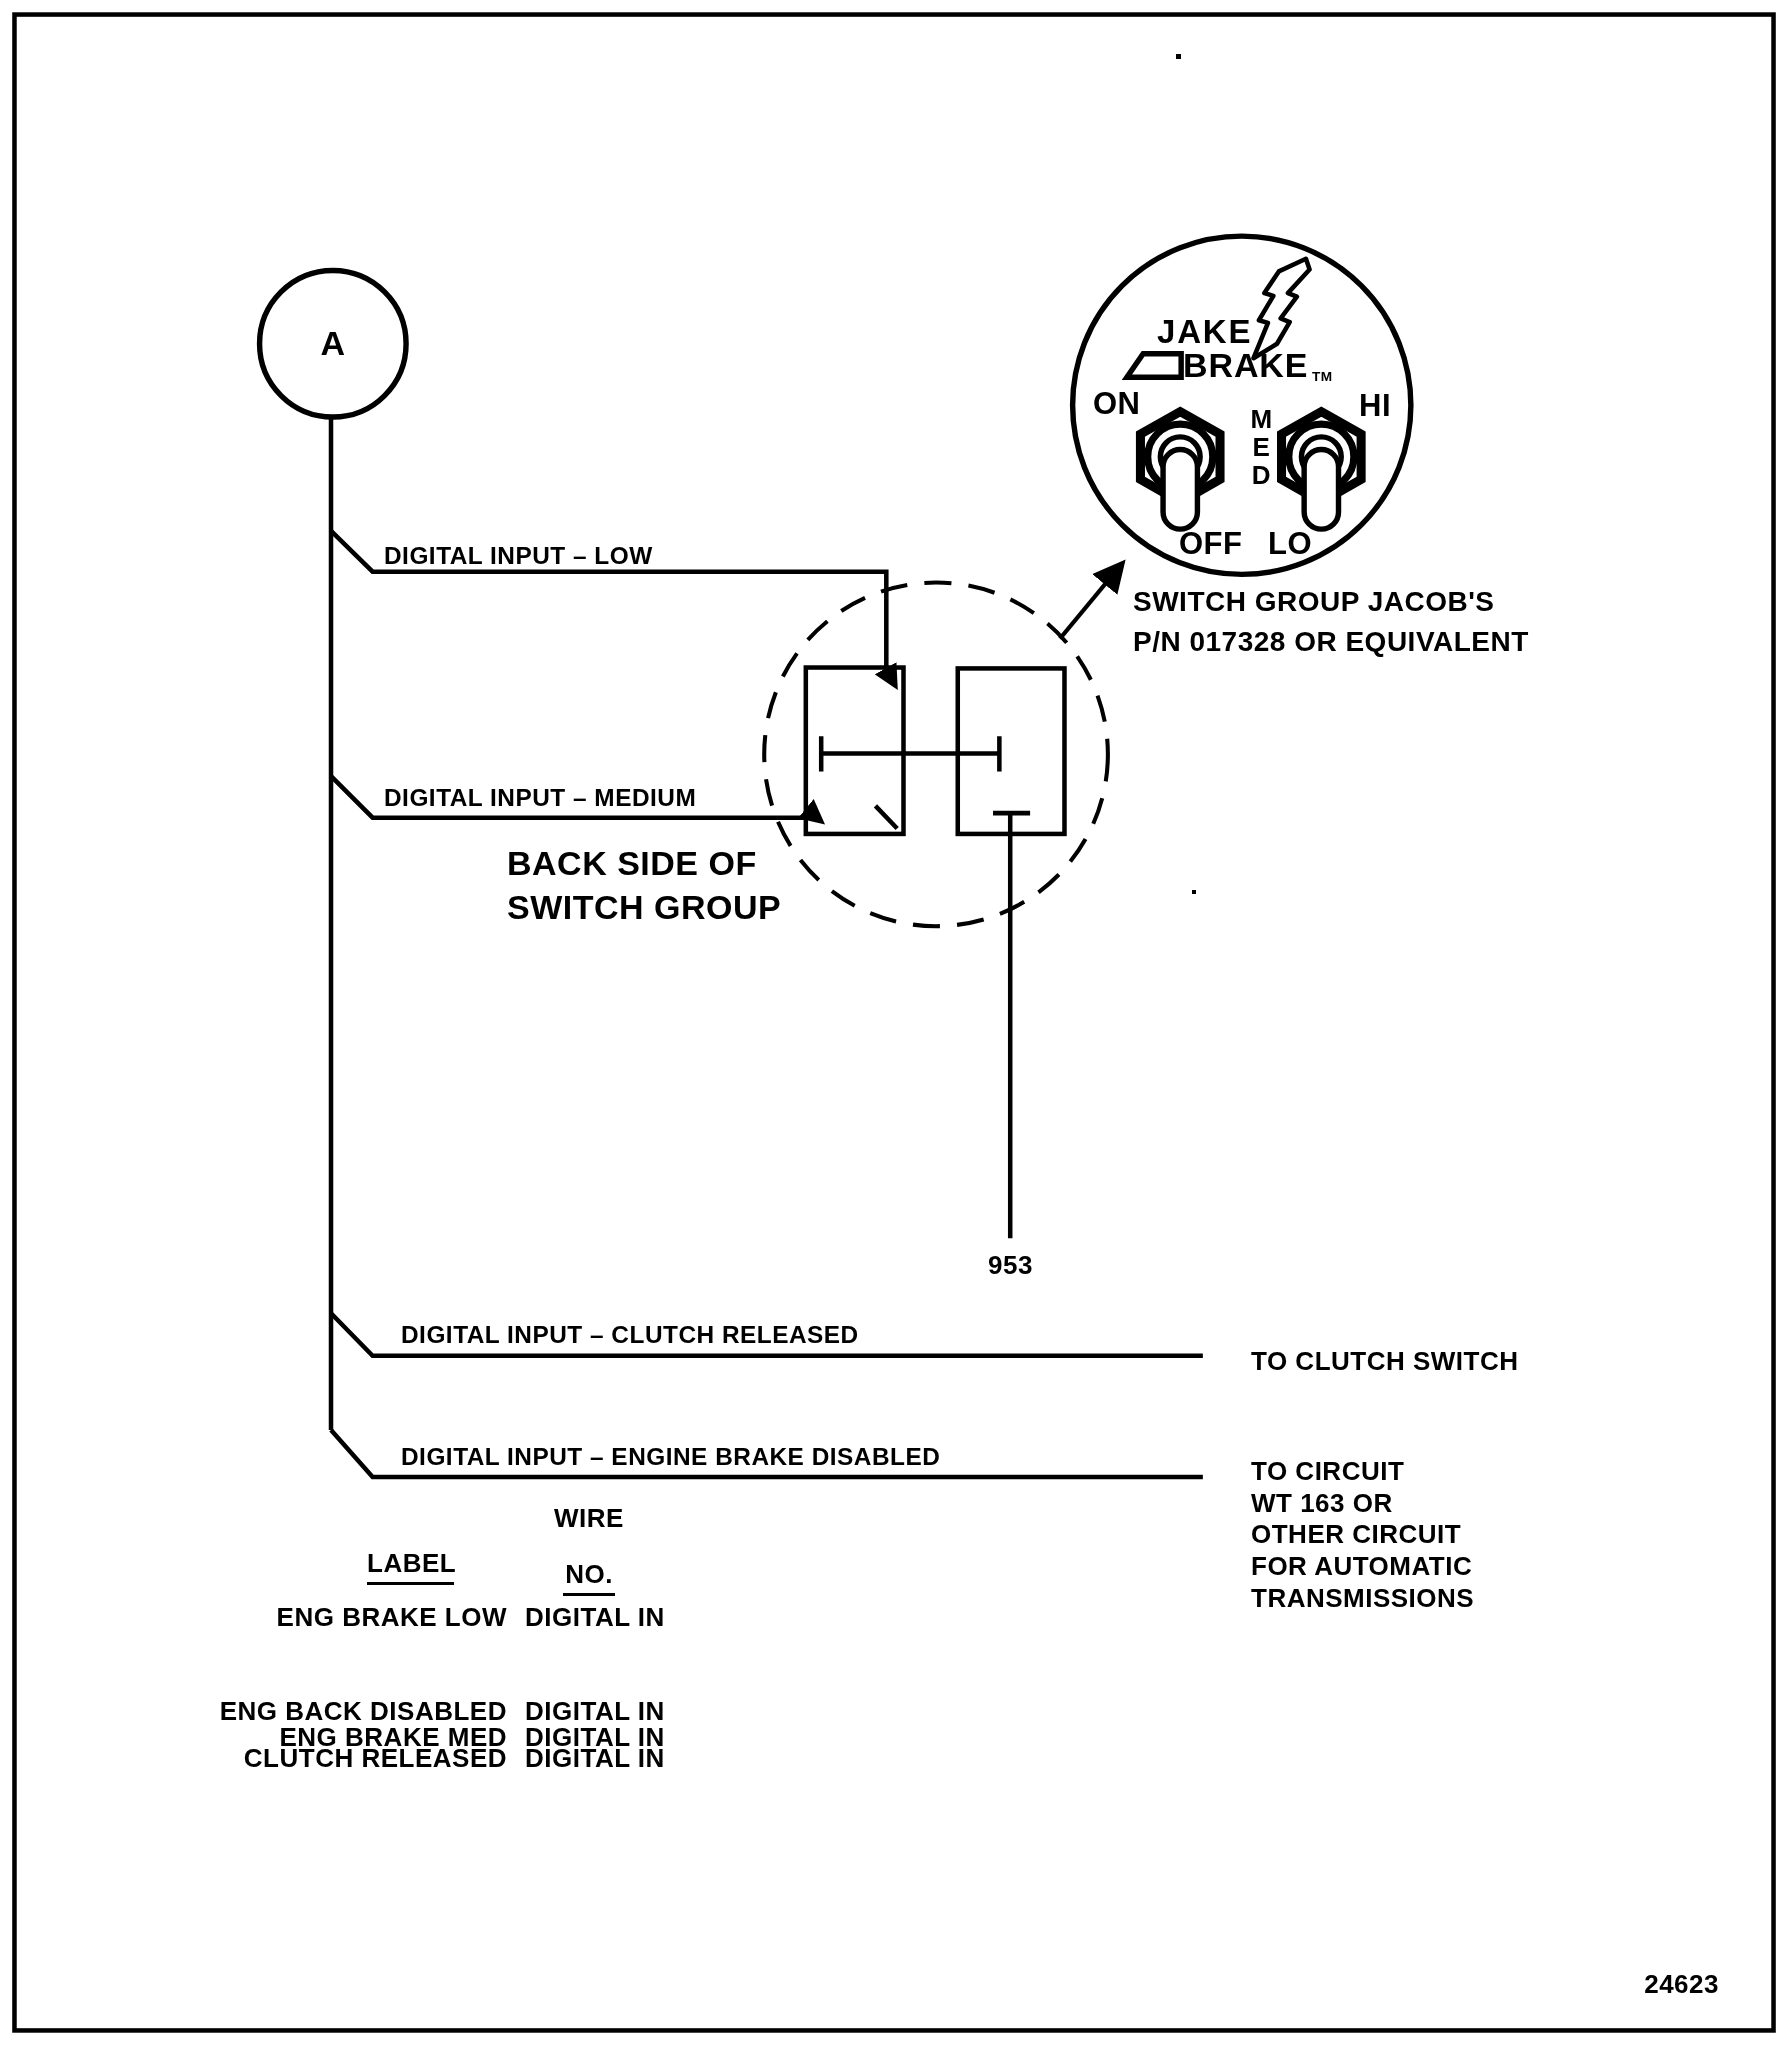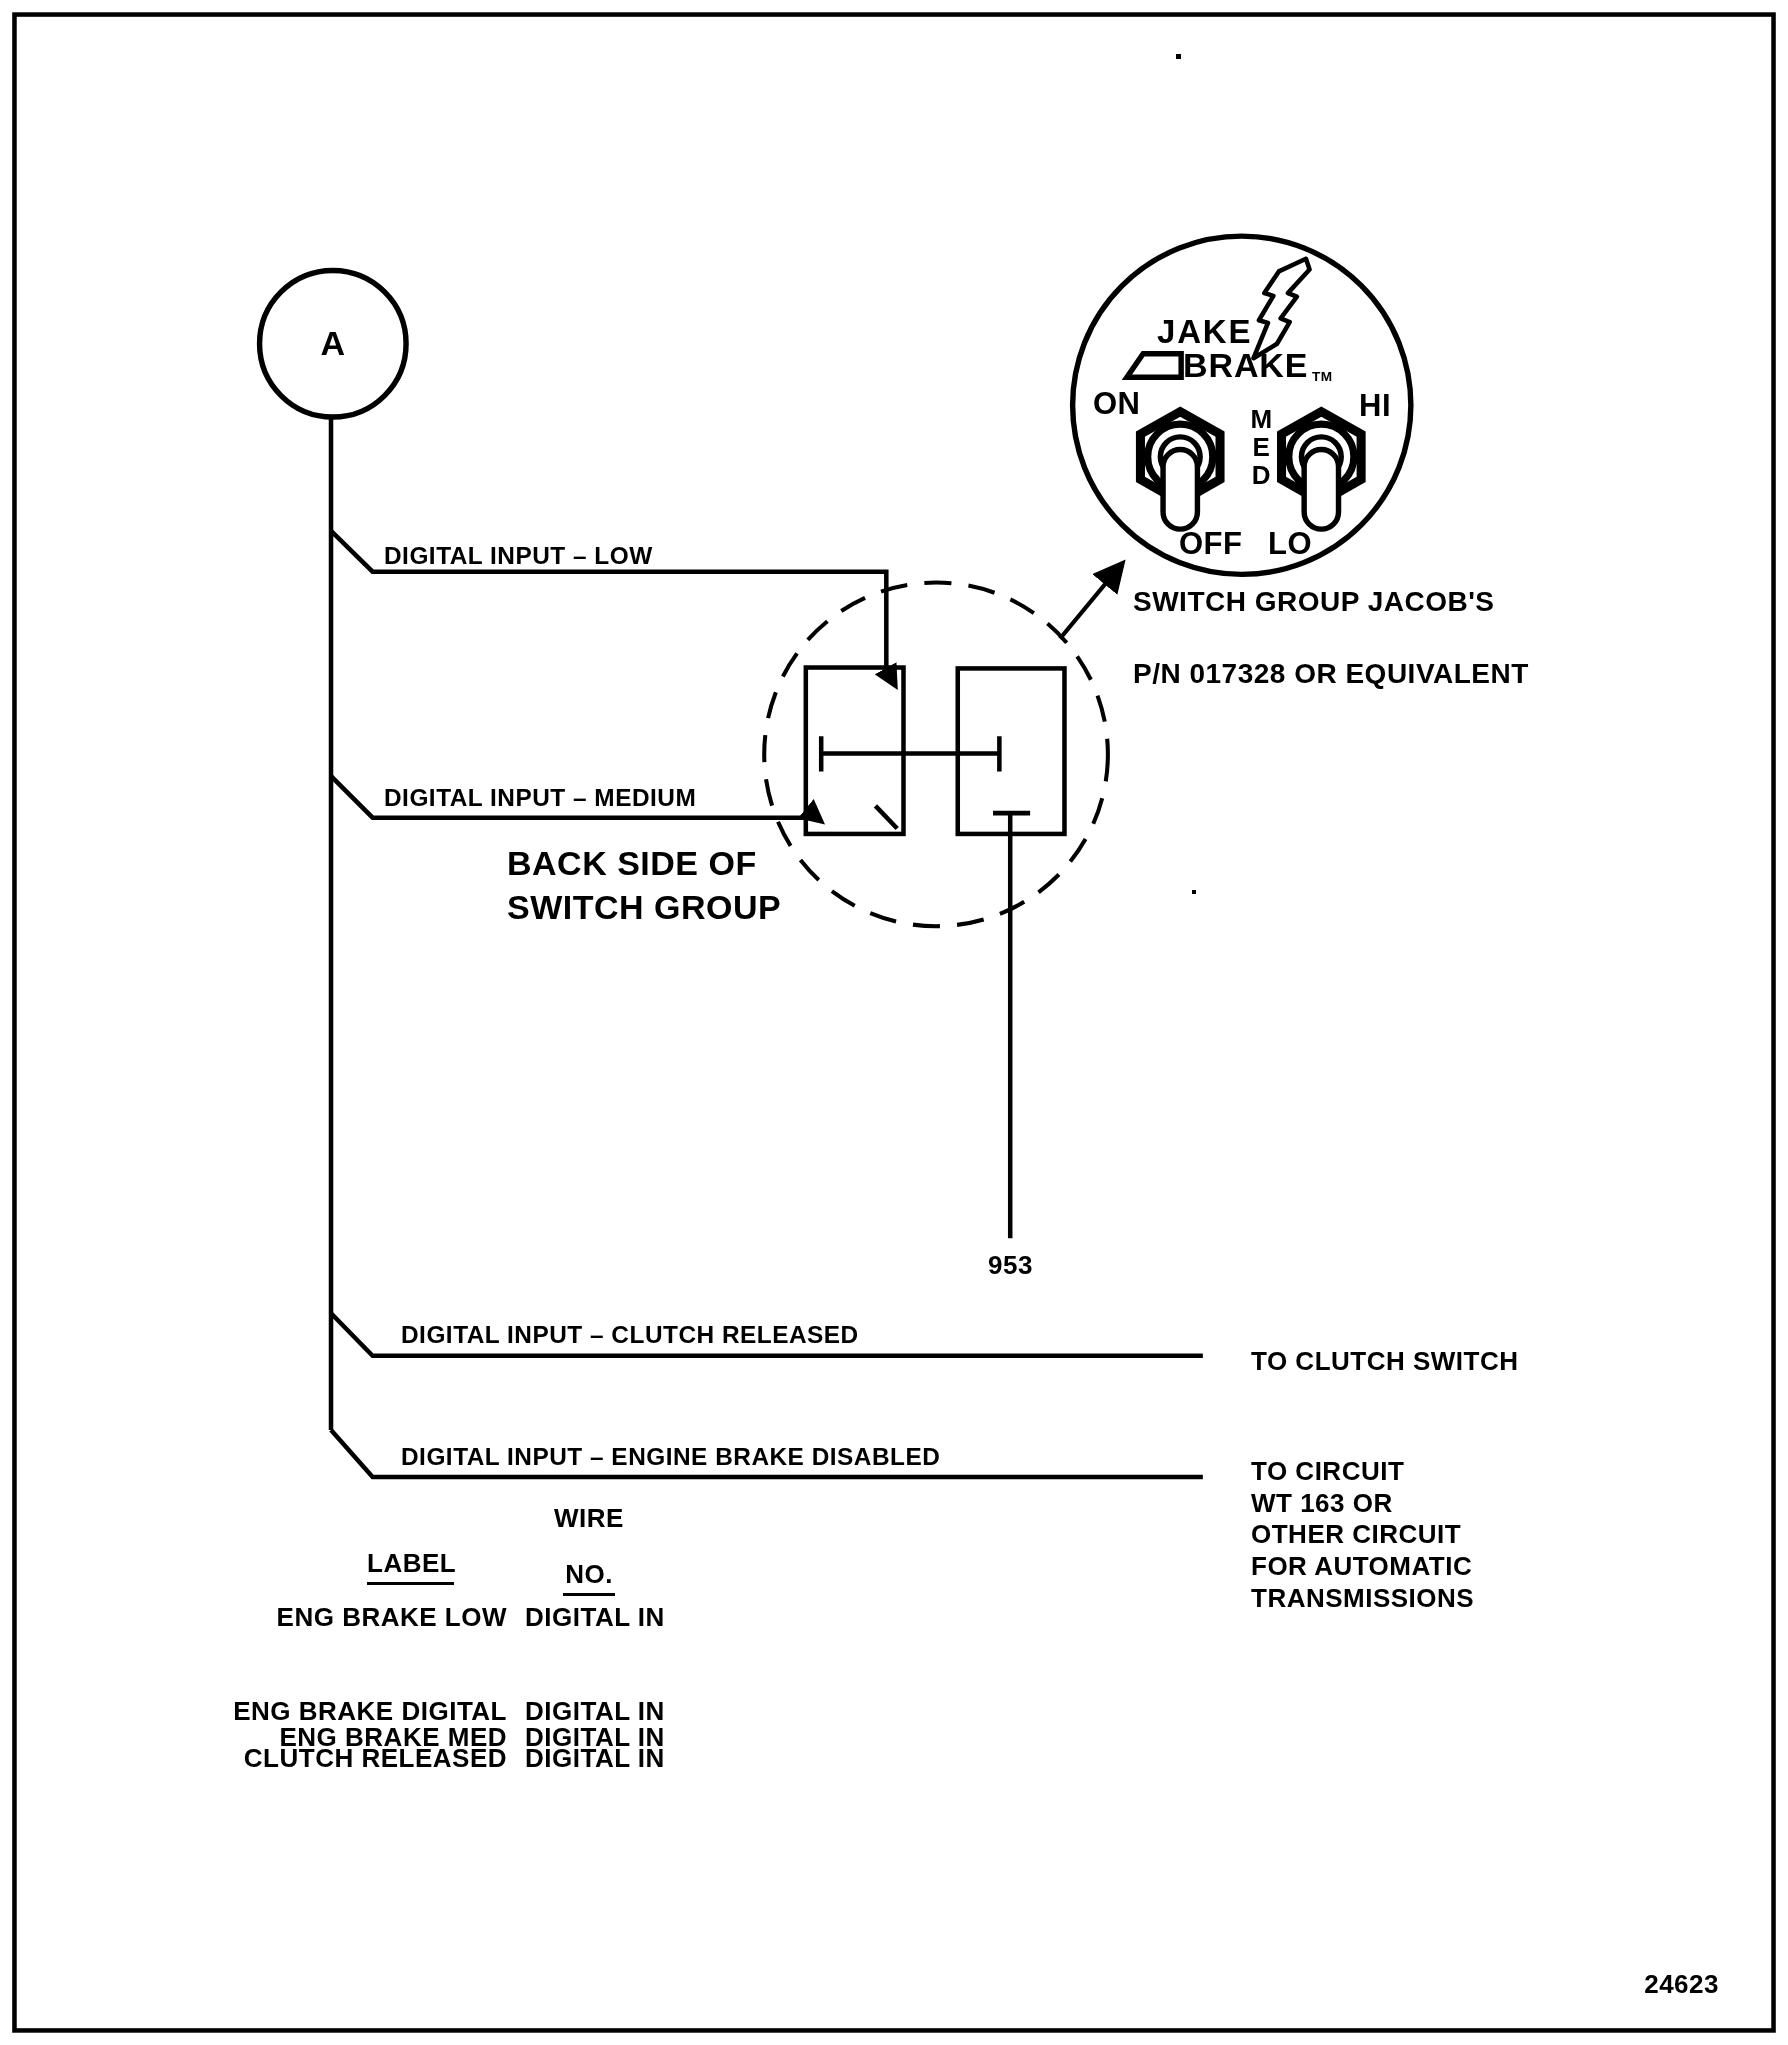--- a/index.html
+++ b/index.html
@@ -133,21 +133,21 @@
   <div class="t" style="left:1359px;top:388px;font-size:31px;text-align:right;">HI</div>
   <div class="t stack" style="left:1247px;top:406px;width:29px;font-size:26px;">
     <span>M</span>
     <span>E</span>
     <span>D</span>
   </div>
   <div class="t" style="left:1179px;top:526px;font-size:31px;">OFF</div>
   <div class="t" style="left:1268px;top:526px;font-size:31px;">LO</div>
 
   <div class="t cap" style="left:1133px;top:586px;">SWITCH GROUP JACOB'S</div>
-  <div class="t cap" style="left:1133px;top:626px;margin-top:32px;">P/N 017328 OR EQUIVALENT</div>
+  <div class="t cap" style="left:1133px;top:626px;">P/N 017328 OR EQUIVALENT</div>
 
   <div class="t ctr" style="left:979px;top:1251px;width:63px;font-size:26px;">953</div>
 
   <div class="t dest" style="left:1251px;top:1347px;">TO CLUTCH SWITCH</div>
   <div class="t dest" style="left:1251px;top:1456px;line-height:1.22;">
     <div>TO CIRCUIT</div>
     <div>WT 163 OR</div>
     <div>OTHER CIRCUIT</div>
     <div>FOR AUTOMATIC</div>
     <div>TRANSMISSIONS</div>
@@ -159,21 +159,21 @@
 
   <div class="t tbl row" style="top:1603px;">
     <span class="rl">ENG BRAKE LOW</span>
     <span class="rv">DIGITAL IN</span>
   </div>
   <div class="t tbl row" style="top:1723px;">
     <span class="rl">ENG BRAKE MED</span>
     <span class="rv">DIGITAL IN</span>
   </div>
   <div class="t tbl row" style="top:1697px;">
-    <span class="rl">ENG BRAKE DIGITAL</span>
+    <span class="rl">ENG BACK DISABLED</span>
     <span class="rv">DIGITAL IN</span>
   </div>
   <div class="t tbl row" style="top:1744px;">
     <span class="rl">CLUTCH RELEASED</span>
     <span class="rv">DIGITAL IN</span>
   </div>
 
   <div class="t rt" style="left:1601px;top:1970px;width:118px;font-size:26px;">24623</div>
 
 </div>

